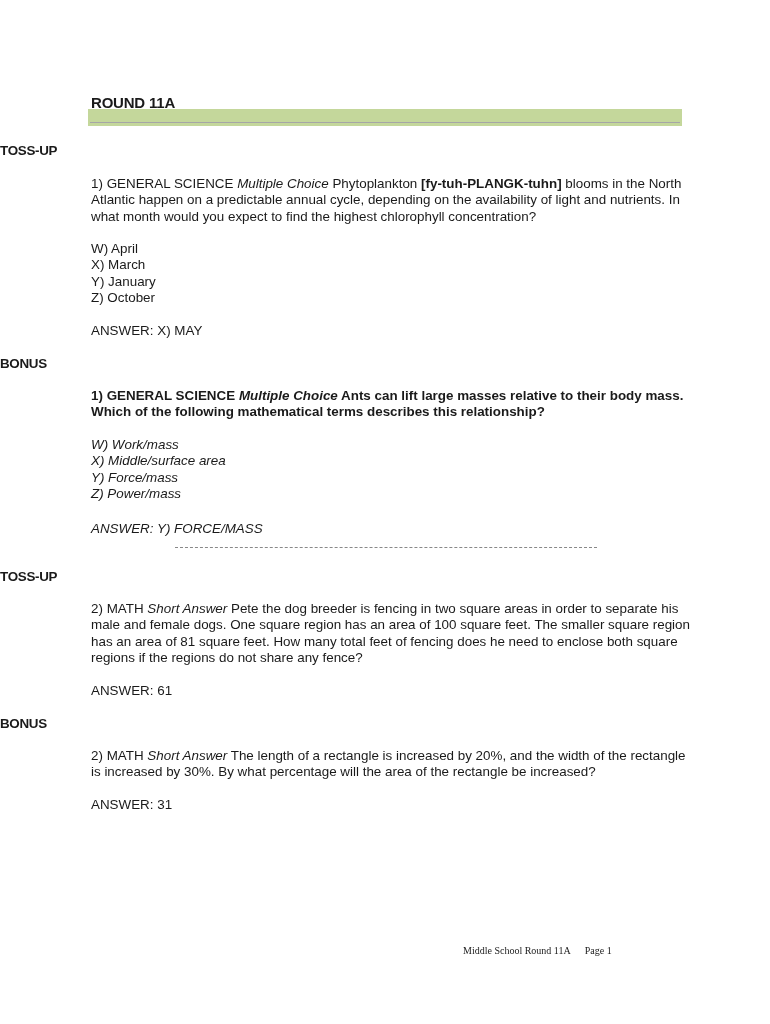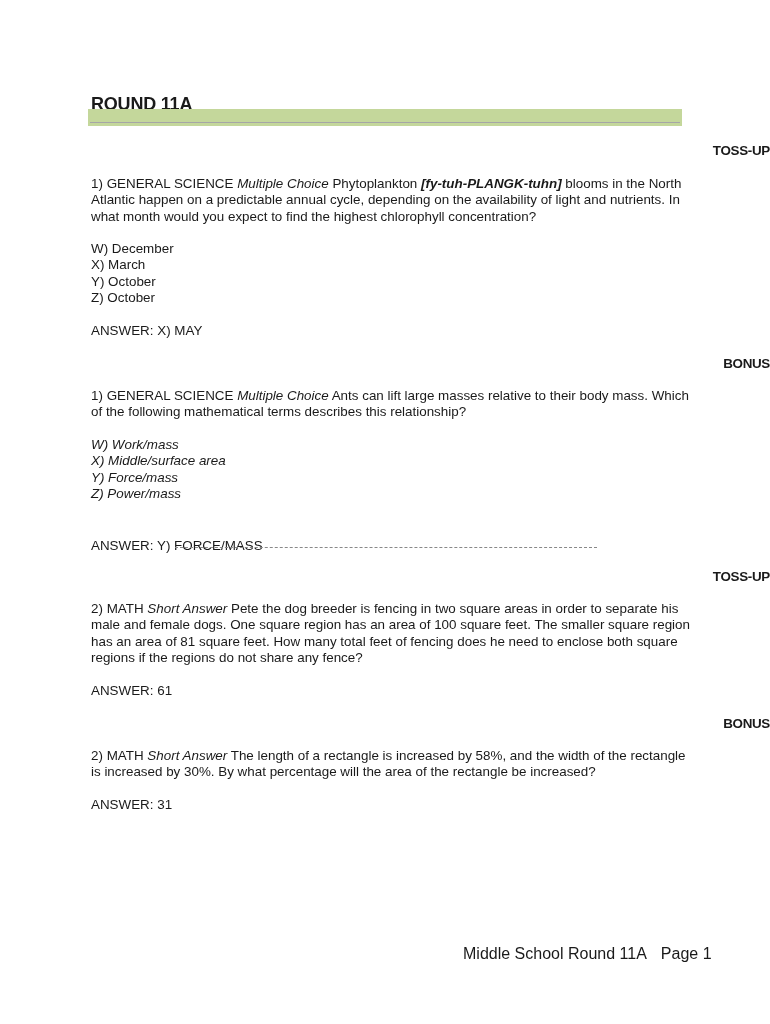--- a/index.html
+++ b/index.html
@@ -1,86 +1,86 @@
 <!DOCTYPE html>
 <html><head>
   <meta charset="utf-8">
   <style>
     html, body { margin: 0; padding: 0; background: #ffffff; }
     body { width: 770px; height: 1024px; position: relative; overflow: hidden;
       font-family: "Liberation Sans", sans-serif; color: #1a1a1a; font-size: 13.4px; }
     .abs { position: absolute; }
-    .round-title { left: 91px; top: 94px; font-weight: bold; font-size: 18px; letter-spacing: -0.2px; }
+    .round-title { left: 91px; top: 94px; font-weight: bold; font-size: 15px; letter-spacing: -0.2px; }
     .green-bar { left: 88px; top: 109px; width: 594px; height: 17px; background: #c4d79b; }
     .green-bar .rule { position: absolute; left: 2px; right: 2px; top: 13px; height: 1px; background: #a6a6a6; }
-    .heading { width: 770px; left: 0; text-align: right; font-weight: bold; font-size: 13.4px; letter-spacing: -0.3px; }
+    .heading { width: 770px; left: 0; text-align: left; font-weight: bold; font-size: 13.4px; letter-spacing: -0.3px; }
     .para { left: 91px; width: 600px; line-height: 16.4px; }
     .choices { left: 91px; line-height: 16.4px; }
     .choice { display: block; }
     .ital { font-style: italic; margin-top: 9px; }
-    .bold-ital { font-style: italic; font-weight: bold; text-align: right; }
+    .bold-ital { font-weight: bold; text-align: right; }
     .separator { left: 175px; top: 547px; width: 422px; height: 1px; border-top: 1px dashed #888; }
-    .footer { left: 463px; top: 945px; font-size: 16px; }
+    .footer { left: 463px; top: 945px; font-size: 10px; font-family: Liberation Serif, serif; }
     .footer .gap { display: inline-block; width: 14px; }
   </style>
 </head>
 <body>
 
 <div class="abs round-title">ROUND 11A</div>
 <div class="abs green-bar">
     <div class="rule"></div>
   </div>
 
 <div class="abs heading" style="top:143px;">TOSS-UP</div>
 <div class="abs para" style="top:176px;">
   <span>1)</span>
   <span>GENERAL SCIENCE</span>
   <span class="ital">Multiple Choice</span>
   <span>Phytoplankton</span>
   <span class="bold-ital">[fy-tuh-PLANGK-tuhn]</span>
   <span>blooms in the North Atlantic happen on a predictable annual cycle, depending on the availability of light and nutrients. In what month would you expect to find the highest chlorophyll concentration?</span>
 </div>
 <div class="abs choices" style="top:241px;">
-  <span class="choice">W) December</span>
+  <span class="choice">W) April</span>
   <span class="choice">X) March</span>
-  <span class="choice">Y) October</span>
+  <span class="choice">Y) January</span>
   <span class="choice">Z) October</span>
 </div>
 <div class="abs para" style="top:323px;">ANSWER: X) MAY</div>
 
 <div class="abs heading" style="top:356px;">BONUS</div>
-<div class="abs para" style="top:388px;">
+<div class="abs para" style="top:388px;font-weight:bold;">
   <span>1)</span>
   <span>GENERAL SCIENCE</span>
   <span class="ital">Multiple Choice</span>
   <span>Ants can lift large masses relative to their body mass. Which of the following mathematical terms describes this relationship?</span>
 </div>
 <div class="abs choices" style="top:437px;font-style:italic;">
   <span class="choice">W) Work/mass</span>
   <span class="choice">X) Middle/surface area</span>
   <span class="choice">Y) Force/mass</span>
   <span class="choice">Z) Power/mass</span>
 </div>
-<div class="abs para" style="top:538px;">ANSWER: Y) FORCE/MASS</div>
+<div class="abs para" style="top:521px;font-style:italic;">ANSWER: Y) FORCE/MASS</div>
 
 <div class="abs separator"></div>
 
 <div class="abs heading" style="top:569px;">TOSS-UP</div>
 <div class="abs para" style="top:601px;">
   <span>2)</span>
   <span>MATH</span>
   <span class="ital">Short Answer</span>
   <span>Pete the dog breeder is fencing in two square areas in order to separate his male and female dogs. One square region has an area of 100 square feet. The smaller square region has an area of 81 square feet. How many total feet of fencing does he need to enclose both square regions if the regions do not share any fence?</span>
 </div>
 <div class="abs para" style="top:683px;">ANSWER: 61</div>
 
 <div class="abs heading" style="top:716px;">BONUS</div>
 <div class="abs para" style="top:748px;">
   <span>2)</span>
   <span>MATH</span>
   <span class="ital">Short Answer</span>
-  <span>The length of a rectangle is increased by 58%, and the width of the rectangle is increased by 30%. By what percentage will the area of the rectangle be increased?</span>
+  <span>The length of a rectangle is increased by 20%, and the width of the rectangle is increased by 30%. By what percentage will the area of the rectangle be increased?</span>
 </div>
 <div class="abs para" style="top:797px;">ANSWER: 31</div>
 
 <div class="abs footer">
   <span>Middle School Round 11A</span><span class="gap"></span><span>Page 1</span>
 </div>
 
 </body></html>

